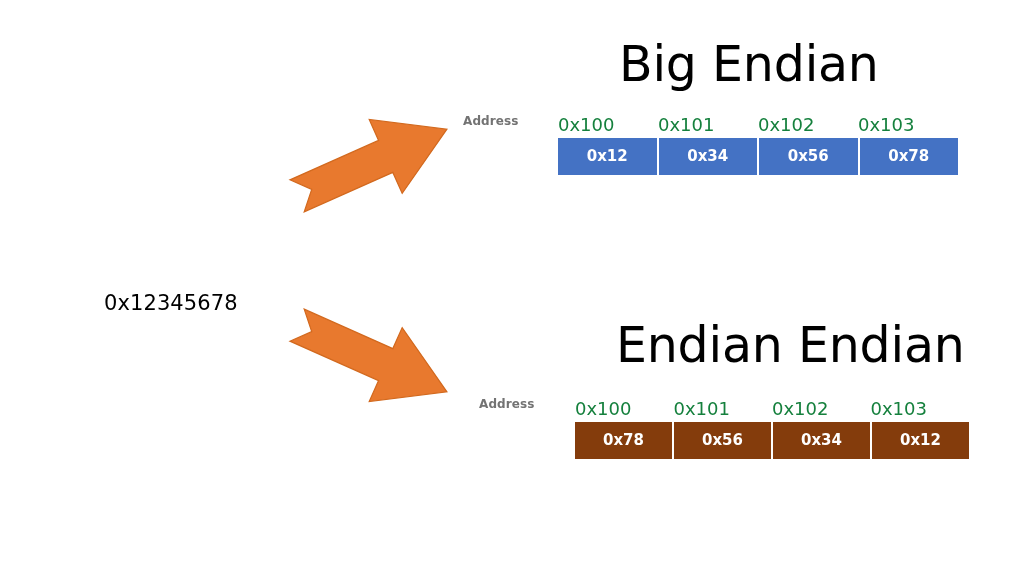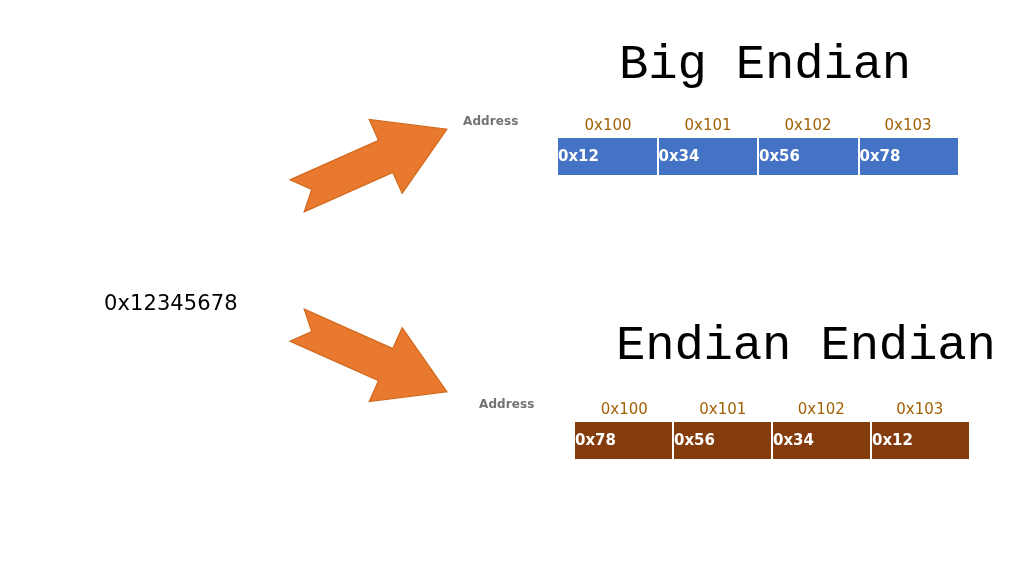--- a/index.html
+++ b/index.html
@@ -39,21 +39,20 @@
 
   
   .section-title {
     position: absolute;
     font-size: 49px;
     line-height: 56px;
     font-weight: 400;
     color: #000000;
     white-space: nowrap;
     letter-spacing: -0.2px;
-    font-family: Liberation Mono, monospace;
   }
   .title-big     { left: 619px; top: 37px; }
   .title-little  { left: 616px; top: 318px; }
 
   
   .address-label {
     position: absolute;
     font-size: 12px;
     font-weight: 700;
     color: #737373;
@@ -69,35 +68,35 @@
   .mem-block.big    { left: 558px; top: 112px; width: 400px; }
   .mem-block.little { left: 575px; top: 396px; width: 394px; }
 
   .addr-row {
     display: flex;
     width: 100%;
     height: 26px;
   }
   .addr-cell {
     flex: 1 1 0;
-    text-align: center;
-    font-size: 15px;
+    font-size: 18px;
     font-weight: 400;
-    color: #a16207;
+    color: #15803d;
     line-height: 26px;
     white-space: nowrap;
   }
 
   .byte-row {
     display: flex;
     width: 100%;
     height: 37px;
   }
   .byte-cell {
     flex: 1 1 0;
+    text-align: center;
     font-size: 15px;
     font-weight: 700;
     color: #ffffff;
     line-height: 37px;
     white-space: nowrap;
     box-sizing: border-box;
     border-right: 2px solid #ffffff;
   }
   .byte-cell:last-child { border-right: none; }
 

